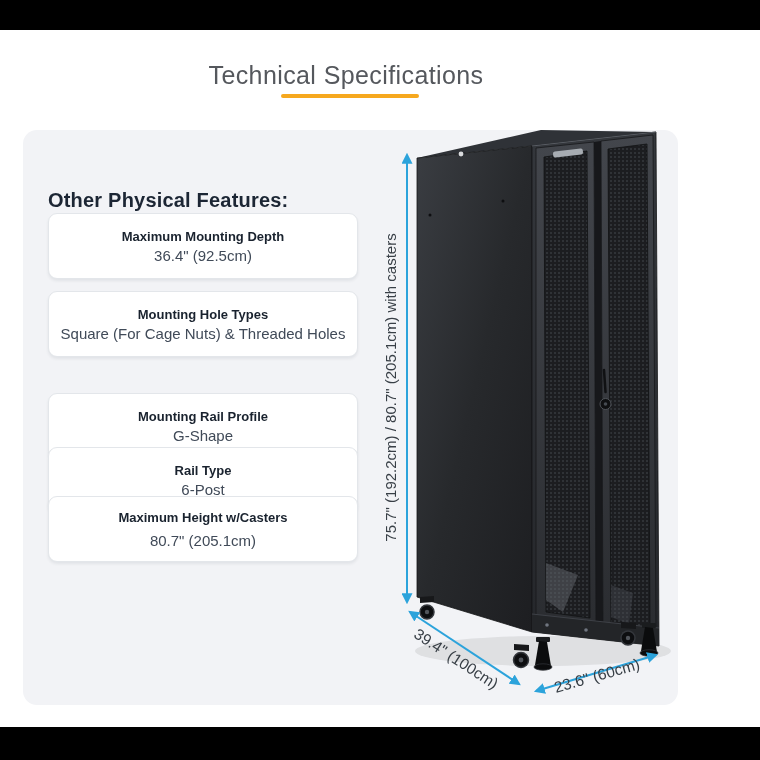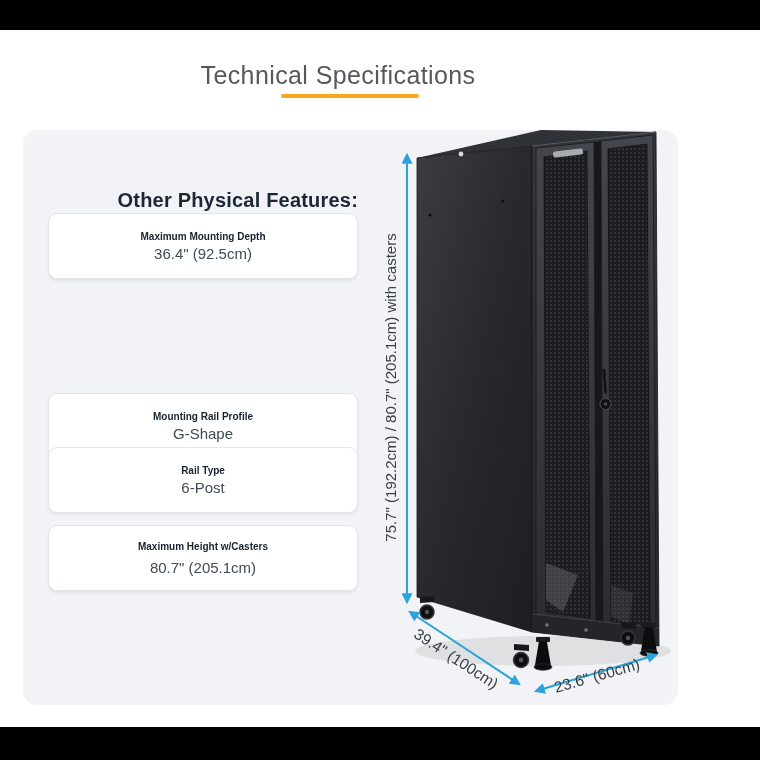--- a/index.html
+++ b/index.html
@@ -5,46 +5,46 @@
   html,body{margin:0;padding:0;background:#ffffff;}
   .stage{
     position:relative;width:760px;height:760px;overflow:hidden;background:#ffffff;
     font-family:"Liberation Sans",sans-serif;
   }
   .letterbox{position:absolute;left:0;width:760px;background:#000000;}
   .letterbox.top{top:0;height:30px;}
   .letterbox.bottom{top:727px;height:33px;}
 
   .page-title{
-    position:absolute;left:0;top:44px;width:676px;text-align:center;
+    position:absolute;left:8px;top:44px;width:676px;text-align:center;
     font-size:25px;font-weight:400;color:#55585D;letter-spacing:.4px;
   }
   .title-underline{
     position:absolute;left:281px;top:94px;width:138px;height:4px;
     background:#F6A81E;border-radius:2px;
   }
 
   .panel{
     position:absolute;left:23px;top:130px;width:655px;height:575px;
     background:#F2F3F6;border-radius:14px;
   }
   .features-heading{
-    position:absolute;left:48px;top:172px;width:310px;text-align:right;
+    position:absolute;left:48px;top:172px;width:310px;text-align:left;
     font-size:20px;font-weight:bold;color:#1C2634;letter-spacing:.2px;
   }
   .card{
     position:absolute;left:48px;width:310px;height:66px;
     background:#ffffff;border:1px solid #E3E6EA;border-radius:9px;
     box-shadow:0 2px 3px rgba(40,50,70,.08);
     display:flex;flex-direction:column;justify-content:center;align-items:center;
     gap:3px;box-sizing:border-box;padding:0 5px;text-align:center;
   }
-  .card-label{font-size:10px;font-weight:bold;color:#19222E;}
+  .card-label{font-size:13px;font-weight:bold;color:#19222E;}
   .card-value{font-size:15px;color:#404A58;}
-  .card1{top:213px;} .card2{top:291px;} .card3{top:369px;margin-top:24px;} .card4{top:447px;} .card5{top:525px;gap:7px;}
+  .card1{top:213px;} .card2{top:291px;} .card3{top:369px;margin-top:24px;} .card4{top:447px;} .card5{top:496px;gap:7px;}
 
   .rack-svg{position:absolute;left:393px;top:123px;width:292px;height:580px;}
 
   .dim{position:absolute;color:#383F46;white-space:nowrap;}
   .dim-height{
     left:160px;top:379px;width:460px;text-align:center;font-size:15px;
     transform:rotate(-90deg);
   }
   .dim-depth{
     left:391px;top:650px;width:130px;text-align:center;font-size:15.5px;
@@ -65,20 +65,24 @@
   <h1 class="page-title">Technical Specifications</h1>
   <div class="title-underline"></div>
 
   <section class="panel"></section>
 
   <h2 class="features-heading">Other Physical Features:</h2>
 
   <div class="card card1">
     <div class="card-label">Maximum Mounting Depth</div>
     <div class="card-value">36.4" (92.5cm)</div>
+  </div>
+  <div class="card card2">
+    <div class="card-label">Mounting Hole Types</div>
+    <div class="card-value">Square (For Cage Nuts) &amp; Threaded Holes</div>
   </div>
   <div class="card card3">
     <div class="card-label">Mounting Rail Profile</div>
     <div class="card-value">G-Shape</div>
   </div>
   <div class="card card4">
     <div class="card-label">Rail Type</div>
     <div class="card-value">6-Post</div>
   </div>
   <div class="card card5">

